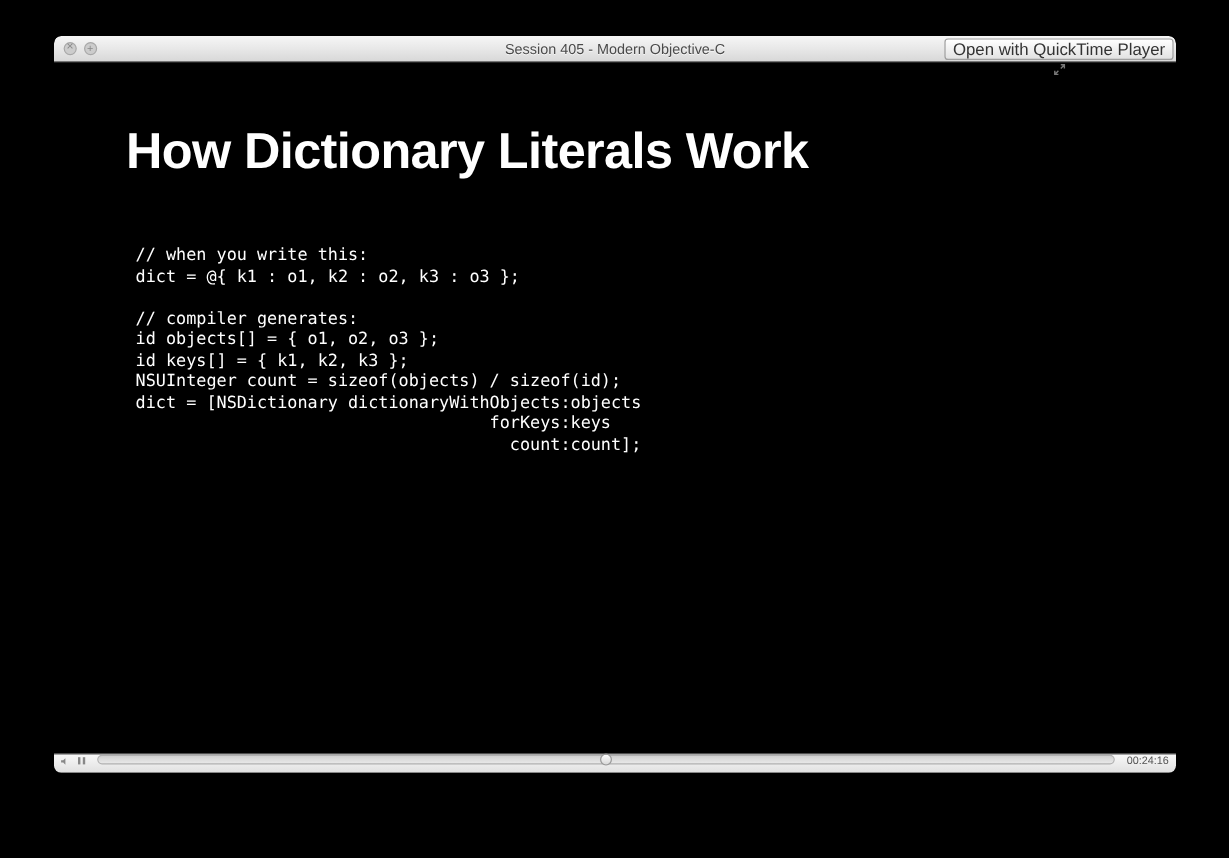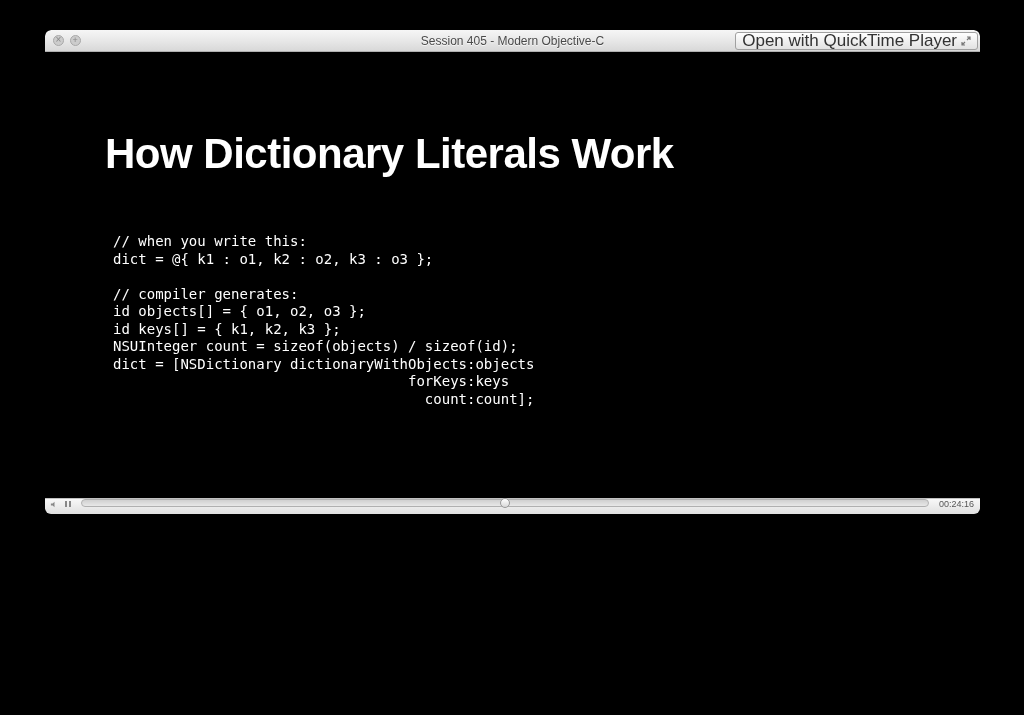--- a/index.html
+++ b/index.html
@@ -14,21 +14,21 @@
       height: 715px;
       overflow: hidden;
       font-family: "Lucida Grande", "Helvetica Neue", Arial, sans-serif;
     }
 
     .window {
       position: absolute;
       left: 45px;
       top: 30px;
       width: 935px;
-      height: 484px;
+      height: 614px;
       background: #000000;
       border-radius: 6px;
       box-shadow: 0 10px 40px rgba(0,0,0,0.7);
       overflow: hidden;
     }
 
     .titlebar {
       height: 22px;
       background: linear-gradient(to bottom, #f6f6f6 0%, #e8e8e8 50%, #d8d8d8 100%);
       border-bottom: 1px solid #b0b0b0;
@@ -84,26 +84,27 @@
     }
 
     .open-with-button {
       margin-left: auto;
       margin-right: 2px;
       height: 18px;
       padding: 0 6px;
       background: linear-gradient(to bottom, #ffffff, #e2e2e2);
       border: 1px solid #a0a0a0;
       border-radius: 3px;
-      font-size: 17px;
+      font-size: 14px;
       color: #333;
       display: flex;
       align-items: center;
       gap: 4px;
       cursor: pointer;
+      flex-direction: column;
     }
 
     .fullscreen-arrow {
       width: 10px;
       height: 10px;
       display: inline-flex;
       align-items: center;
       justify-content: center;
     }
 
@@ -114,21 +115,20 @@
       padding: 50px 60px 20px 60px;
       color: #ffffff;
     }
 
     .slide-title {
       font-family: "Myriad Pro", "Helvetica Neue", Arial, sans-serif;
       font-size: 42px;
       font-weight: 600;
       letter-spacing: -0.5px;
       margin-bottom: 55px;
-      margin-top: 28px;
     }
 
     .code-block {
       font-family: "Menlo", "Monaco", "Consolas", monospace;
       font-size: 14px;
       line-height: 1.25;
       white-space: pre;
       padding-left: 8px;
       color: #ffffff;
       margin-top: 12px;

